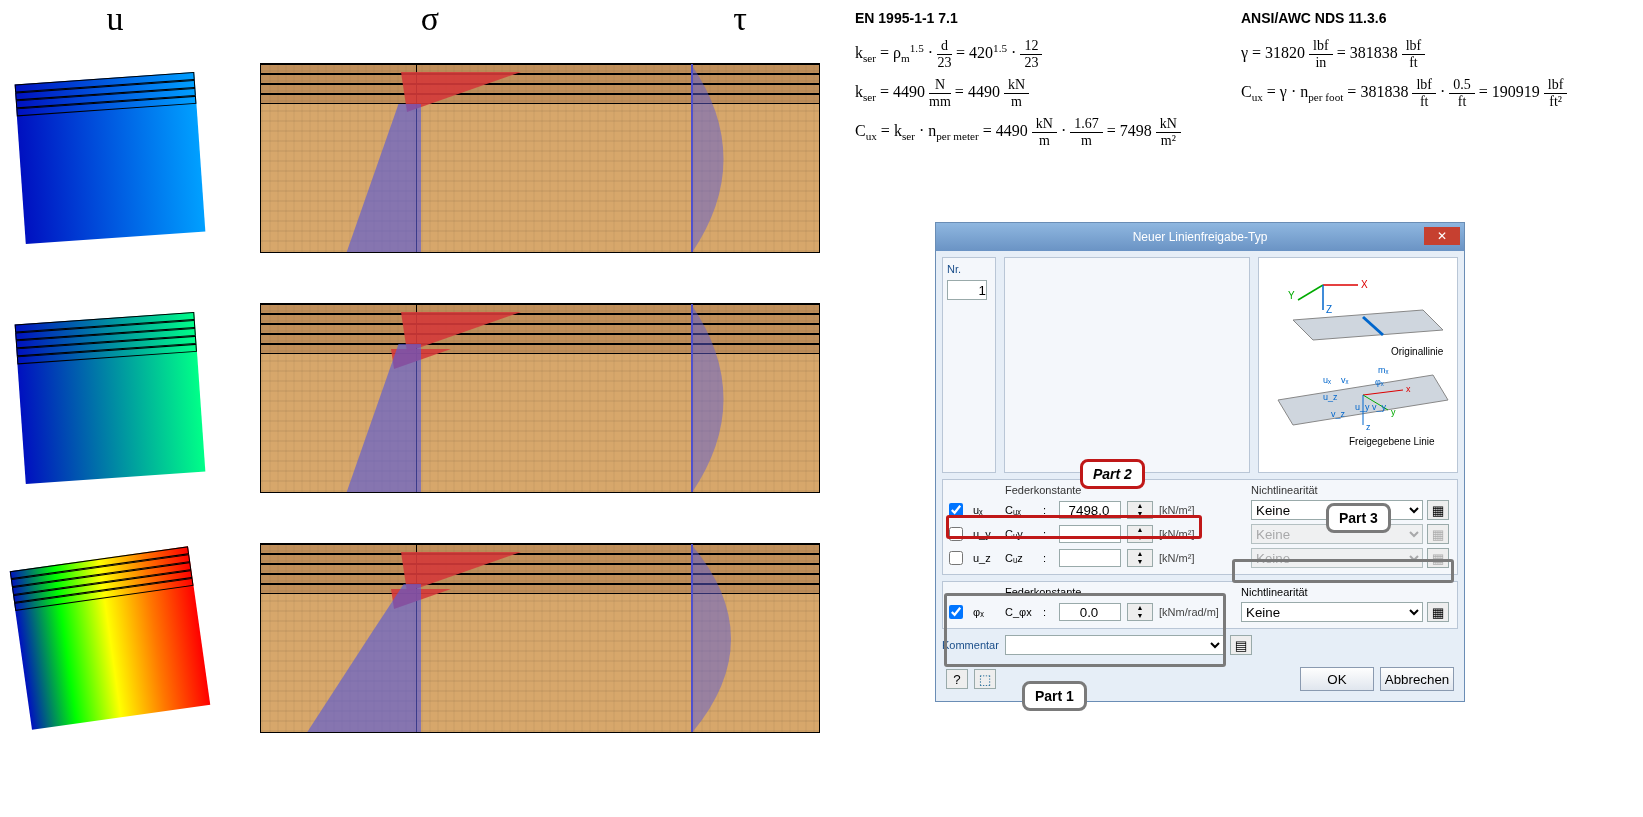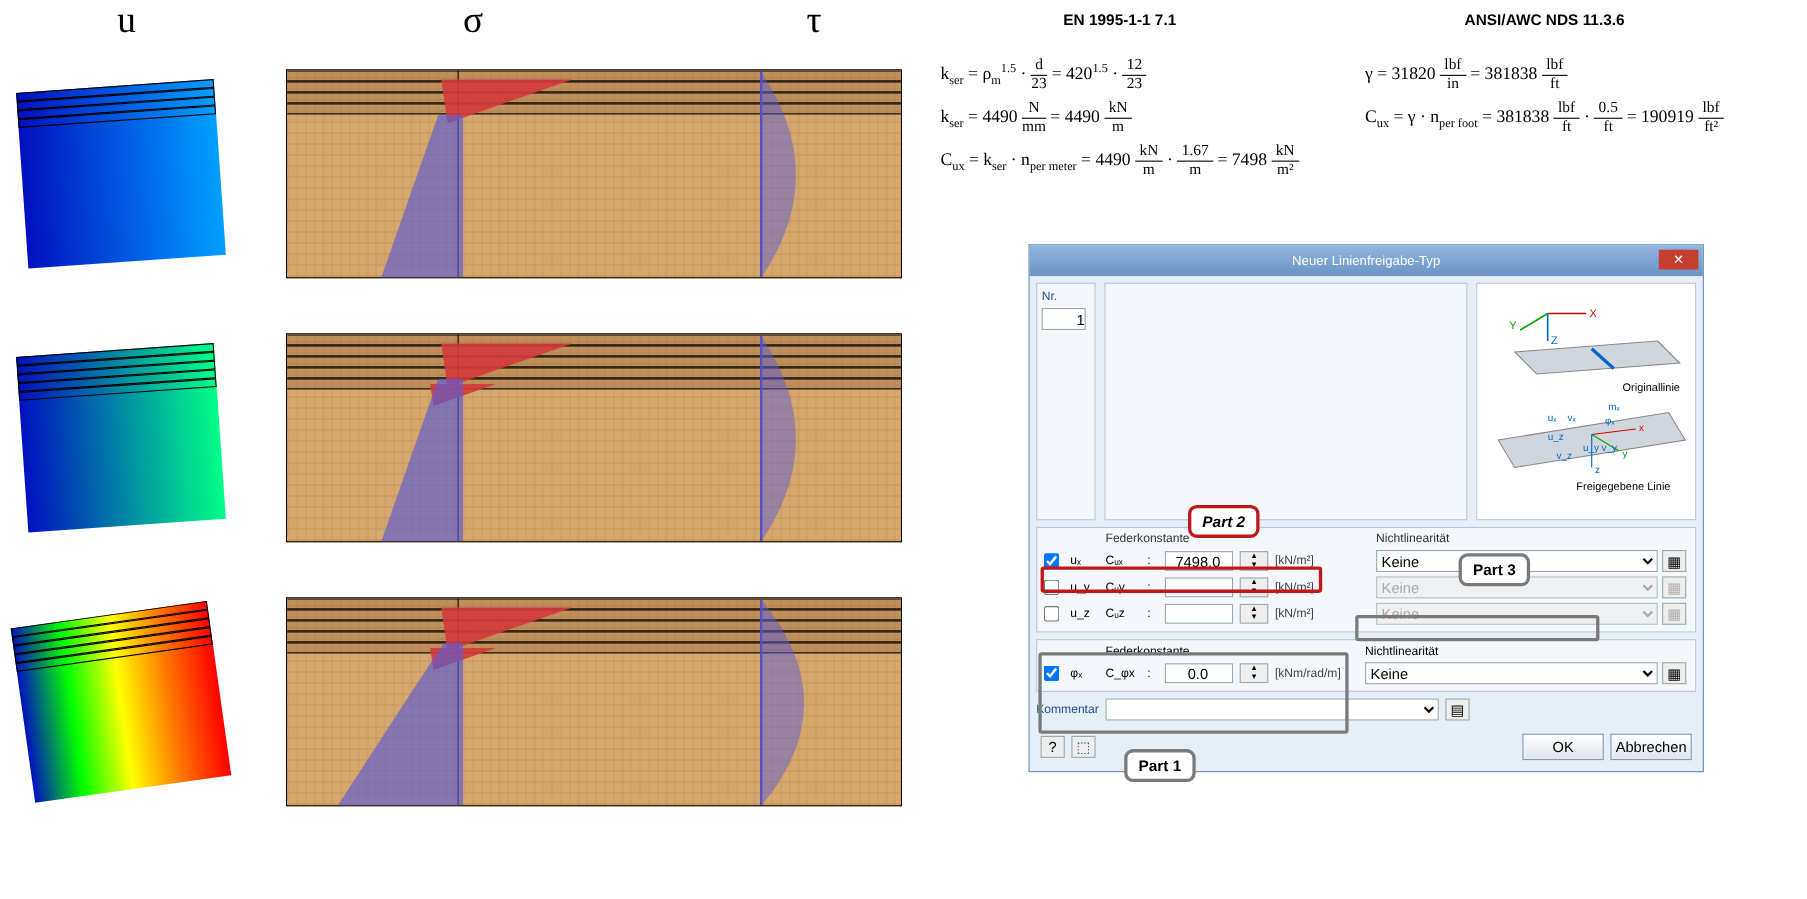--- a/index.html
+++ b/index.html
@@ -37,28 +37,28 @@
   
   .u-block { position:absolute; width:180px; height:160px; transform: rotate(-4deg); }
   .u-lam { position:absolute; left:0; right:0; top:0; height:40px; }
   .u-lam div { height:8px; border:1px solid #000; }
   .grad1 { background: linear-gradient(90deg,#0010c0,#00a0ff); }
   .grad2 { background: linear-gradient(90deg,#0010c0,#00ff88); }
   .grad3 { background: linear-gradient(90deg,#0010c0,#00ff00,#ffff00,#ff7700,#ff0000); }
 
   
   .formulas { position:absolute; left:855px; top:10px; width:780px; font: 16px "Cambria Math","Times New Roman",serif; display:flex; gap:60px; }
-  .formulas h4 { font: bold 14px sans-serif; margin-bottom:20px;text-align:center; }
+  .formulas h4 { font: bold 14px sans-serif; margin-bottom:6px; }
   .formulas .stack { display:flex; flex-direction:column; gap:6px; }
   .frac { display:inline-flex; flex-direction:column; vertical-align:middle; text-align:center; font-size:14px; }
   .frac > span:first-child { border-bottom:1px solid #000; padding:0 4px; }
   sub,sup{font-size:.7em;}
 
   
-  .dialog { position:absolute; left:935px; top:222px; width:614px; border:1px solid #6a8db5; background:#e6eef7; }
+  .dialog { position:absolute; left:935px; top:222px; width:530px; border:1px solid #6a8db5; background:#e6eef7; }
   .titlebar { height:28px; background:linear-gradient(#8fb7e0,#6a93c4); color:#fff; display:flex; align-items:center; justify-content:center; font-size:12px; position:relative; }
   .titlebar .close { position:absolute; right:4px; top:4px; width:36px; height:18px; background:#c64030; color:#fff; text-align:center; line-height:18px; font-size:12px; }
   .dlg-body { padding:6px; }
   .row { display:flex; gap:8px;border-radius:12px; }
   .pane { background:#f4f7fb; border:1px solid #b9c6d6; }
   .nr-pane { width:54px; height:216px; padding:4px; }
   .nr-pane label{ color:#1a4e8a; font-size:11px; }
   .nr-pane input{ width:40px; height:20px; text-align:right; border:1px solid #9aa; background:#fff; margin-top:4px;}
   .preview { flex:1; height:216px; }
   .coord { width:200px; height:216px; padding:4px; background:#fff; border:1px solid #b9c6d6; display:flex; align-items:center; justify-content:center;}

